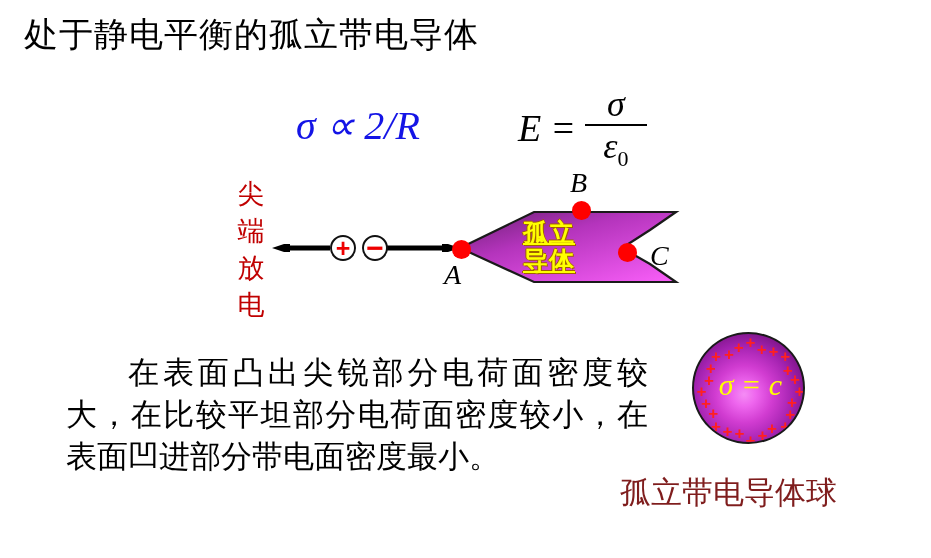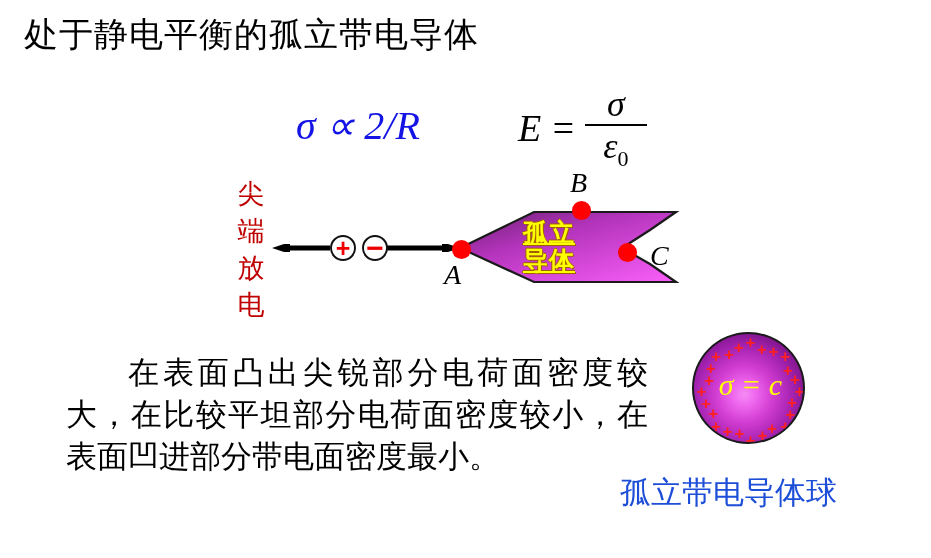--- a/index.html
+++ b/index.html
@@ -238,21 +238,21 @@
     height: 12px;
     text-align: center;
   }
 
   #sphere-caption {
     position: absolute;
     left: 620px;
     top: 472px;
     font-family: Liberation Serif, serif;
     font-size: 31px;
-    color: #1d4ed8;
+    color: #7f1d1d;
     white-space: nowrap;
   }
 </style>
 </head>
 <body>
 
 <div id="slide">
 
   <div id="title">处于静电平衡的孤立带电导体</div>
 

